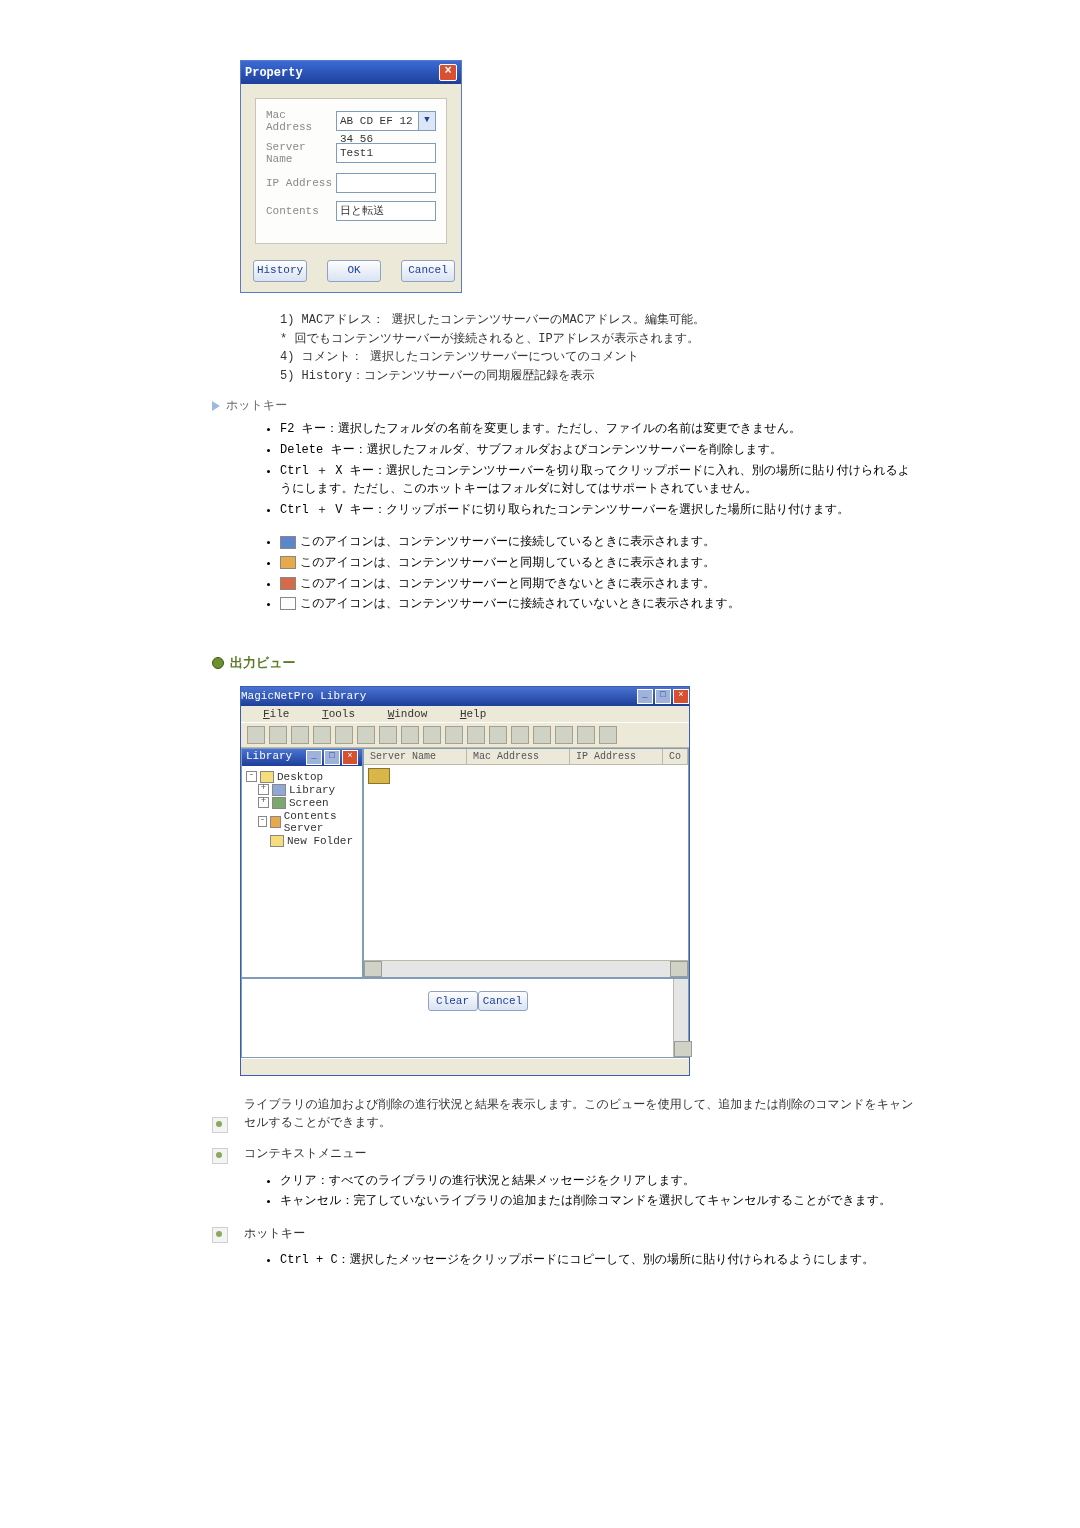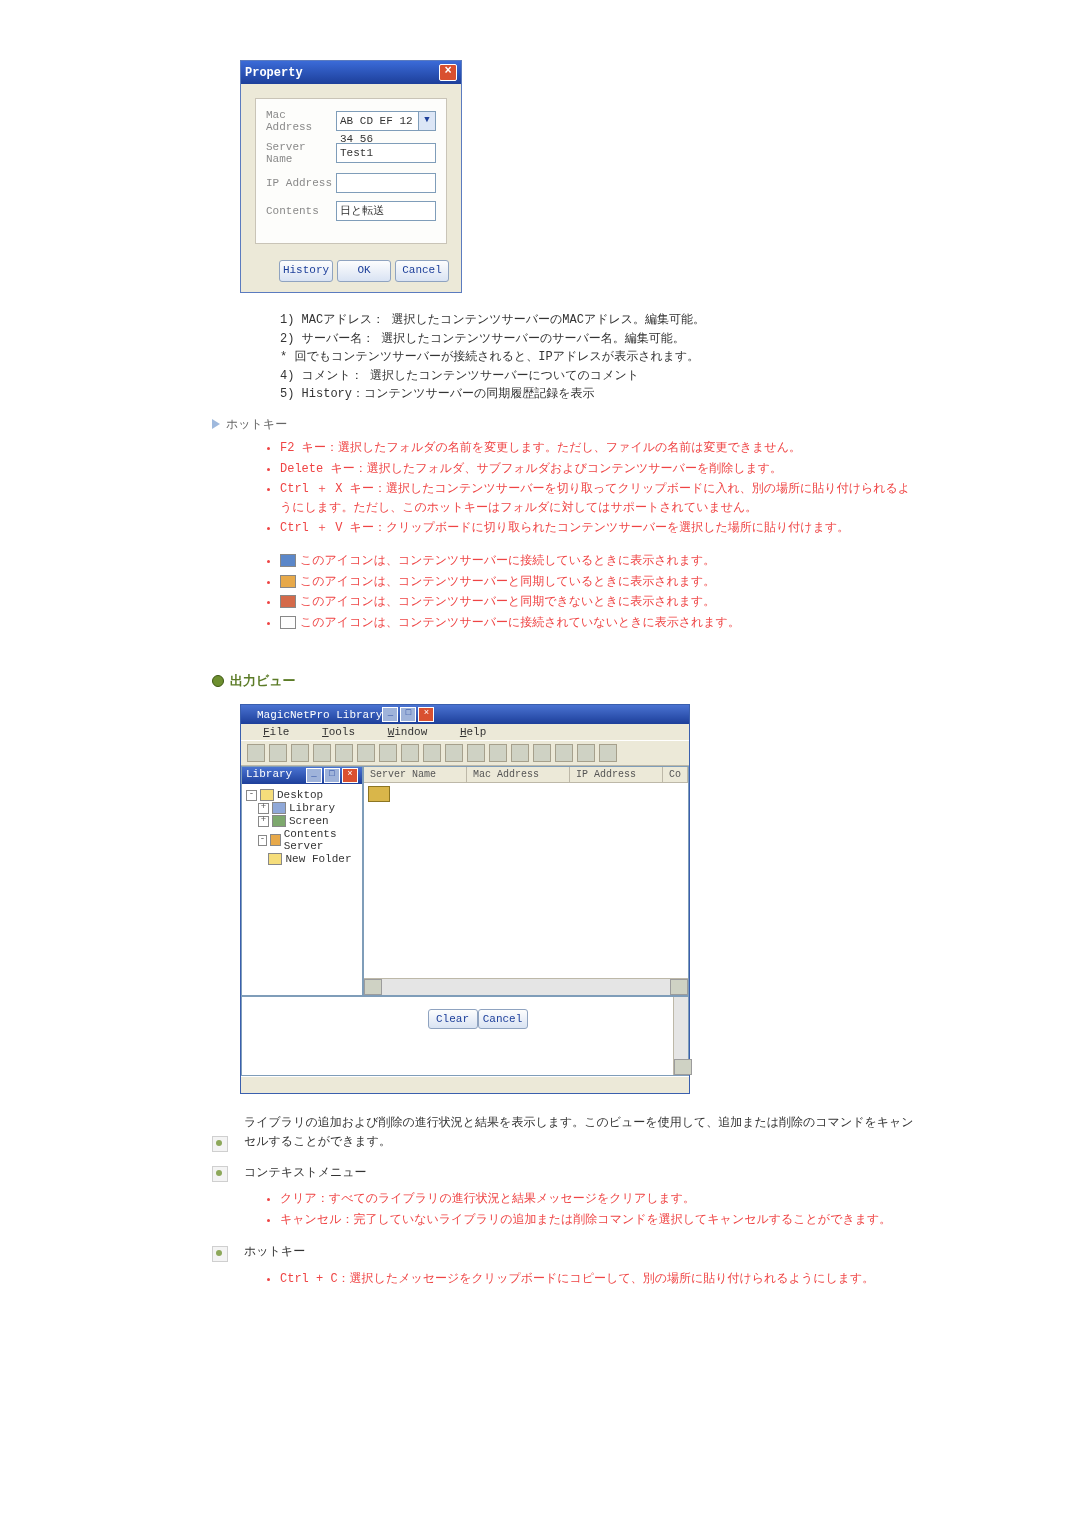--- a/index.html
+++ b/index.html
@@ -36,53 +36,53 @@
   .row{display:flex;align-items:center;margin-bottom:8px;}
   .lbl{width:70px;color:#8a8a8a;font-size:11px;}
   .field{
     flex:1;border:1px solid #7f9db9;background:#fff;height:18px;
     font-size:11px;padding:0 3px;line-height:18px;color:#333;
   }
   .dropbtn{
     width:16px;height:18px;border:1px solid #7f9db9;border-left:none;
     background:#dce6f6;text-align:center;line-height:16px;color:#1d3f9a;font-size:9px;
   }
-  .dlg-btns{display:flex;justify-content:flex-end;gap:4px;padding:6px 12px 10px 12px;}
+  .dlg-btns{display:flex;justify-content:flex-start;gap:20px;padding:6px 12px 10px 12px;}
   .dbtn{
     min-width:52px;height:20px;border:1px solid #8fa3c0;
     background:linear-gradient(#fdfdfd,#d9e3f3);font-size:11px;color:#1d3f9a;
     text-align:center;line-height:18px;border-radius:3px;
   }
   
   .expl{margin:10px 0 10px 40px;line-height:1.55;font-size:12px;color:#333;}
   
   .hd{
     display:flex;align-items:center;gap:6px;color:#666;font-size:12px;margin:12px 0 6px -28px;
   }
   .arrow-icon{
     width:0;height:0;border-top:5px solid transparent;border-bottom:5px solid transparent;
     border-left:8px solid #9fb9dd;
   }
-  ul.bul{margin:4px 0 14px 40px;padding:0;list-style:disc;color:#ef4444;}
+  ul.bul{margin:4px 0 14px 40px;padding:0;list-style:disc;color:#000000;}
   ul.bul li{margin:2px 0;line-height:1.55;}
   .status-ico{display:inline-block;width:14px;height:11px;vertical-align:middle;margin-right:4px;border:1px solid #888;}
   .si-blue{background:#5b87c9;}
   .si-orange{background:#e7a94a;}
   .si-red{background:#d46a4a;}
   .si-blank{background:#fdfdfd;}
   
   .sec{display:flex;align-items:center;gap:6px;color:#5b7b26;font-weight:bold;font-size:13px;margin:40px 0 14px -28px;}
   .dot-green{width:10px;height:10px;border-radius:50%;background:#6d8f2f;border:1px solid #3e5813;}
   
   .appwin{
     width:448px;border:1px solid #3a5fae;background:#d6dff2;margin:6px 0 20px 0;
   }
   .app-title{
     background:linear-gradient(#4a73d2,#1d3f9a);color:#fff;font-size:11px;
-    padding:2px 16px;display:flex;align-items:center;
+    padding:2px 0;display:flex;justify-content:space-between;align-items:center;
   }
   .wbtns{display:flex;gap:2px;}
   .wbtn{width:14px;height:13px;background:#9fb3da;border:1px solid #fff;font-size:9px;color:#1d3f9a;text-align:center;line-height:11px;}
   .wbtn.c{background:#d95030;color:#fff;}
   .menu{font-size:11px;background:#ece9d8;padding:2px 6px;color:#333;}
   .menu span{margin-right:10px;padding-left:16px;}
   .menu span u{text-decoration:underline;}
   .tbar{background:#ece9d8;padding:3px 6px;display:flex;gap:4px;border-top:1px solid #fff;border-bottom:1px solid #bdb8a8;}
   .tico{width:16px;height:16px;background:#cfd2c4;border:1px solid #a6a08c;}
   .client{display:flex;height:230px;background:#fff;}
@@ -95,21 +95,21 @@
   }
   .tree-body{padding:4px 4px;}
   .tnode{display:flex;align-items:center;gap:3px;margin:1px 0;}
   .plus{width:9px;height:9px;border:1px solid #888;font-size:9px;line-height:7px;text-align:center;color:#555;}
   .tico2{width:12px;height:10px;border:1px solid #888;}
   .yellow{background:#f5dd7b;}
   .blue2{background:#8fa8d8;}
   .green2{background:#7da86d;}
   .orange2{background:#e7a94a;}
   .indent1{margin-left:12px;}
-  .indent2{margin-left:16px;justify-content:center;}
+  .indent2{margin-left:24px;}
   .list{
     flex:1;border:1px solid #7f9db9;background:#fff;font-size:11px;color:#555;
     display:flex;flex-direction:column;
   }
   .list-head{display:flex;background:#ece9d8;border-bottom:1px solid #bdb8a8;}
   .list-head span{padding:2px 6px;border-right:1px solid #bdb8a8;font-size:10px;color:#555;}
   .list-body{flex:1;}
   .list-ico{width:20px;height:14px;margin:3px 4px;background:#d9b64a;border:1px solid #8c7522;}
   .scroll-h{height:16px;background:#e5e5e5;border-top:1px solid #bdb8a8;display:flex;justify-content:flex-end;}
   .scroll-btn{width:16px;height:14px;background:#cfd2c4;border:1px solid #9c9c9c;}
@@ -160,21 +160,20 @@
     </div>
     <div class="dlg-btns">
       <span class="dbtn">History</span>
       <span class="dbtn">OK</span>
       <span class="dbtn">Cancel</span>
     </div>
   </div>
 
   <div class="expl">
     <div>1) MACアドレス： 選択したコンテンツサーバーのMACアドレス。編集可能。</div>
-    <div>2) サーバー名： 選択したコンテンツサーバーのサーバー名。編集可能。</div>
     <div>* 回でもコンテンツサーバーが接続されると、IPアドレスが表示されます。</div>
     <div>4) コメント： 選択したコンテンツサーバーについてのコメント</div>
     <div>5) History：コンテンツサーバーの同期履歴記録を表示</div>
   </div>
 
   <div class="hd">
     <span class="arrow-icon"></span>
     <span>ホットキー</span>
   </div>
   <ul class="bul">

